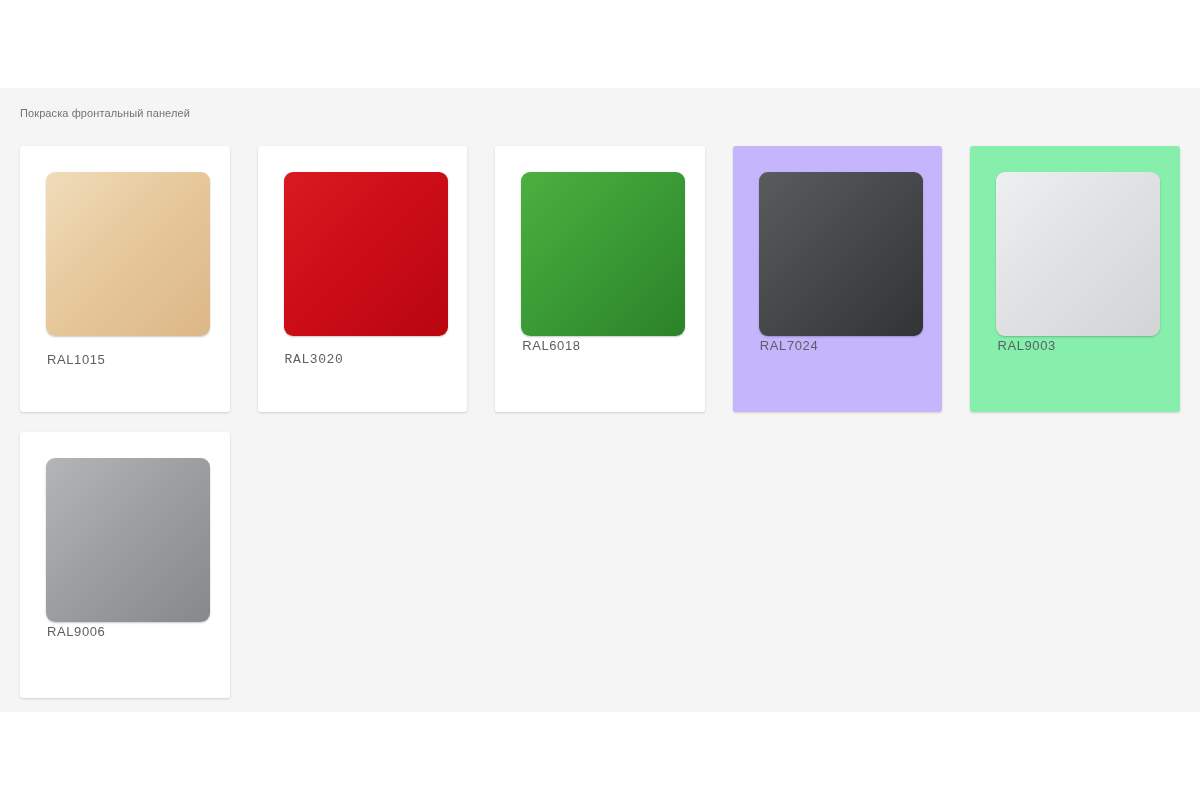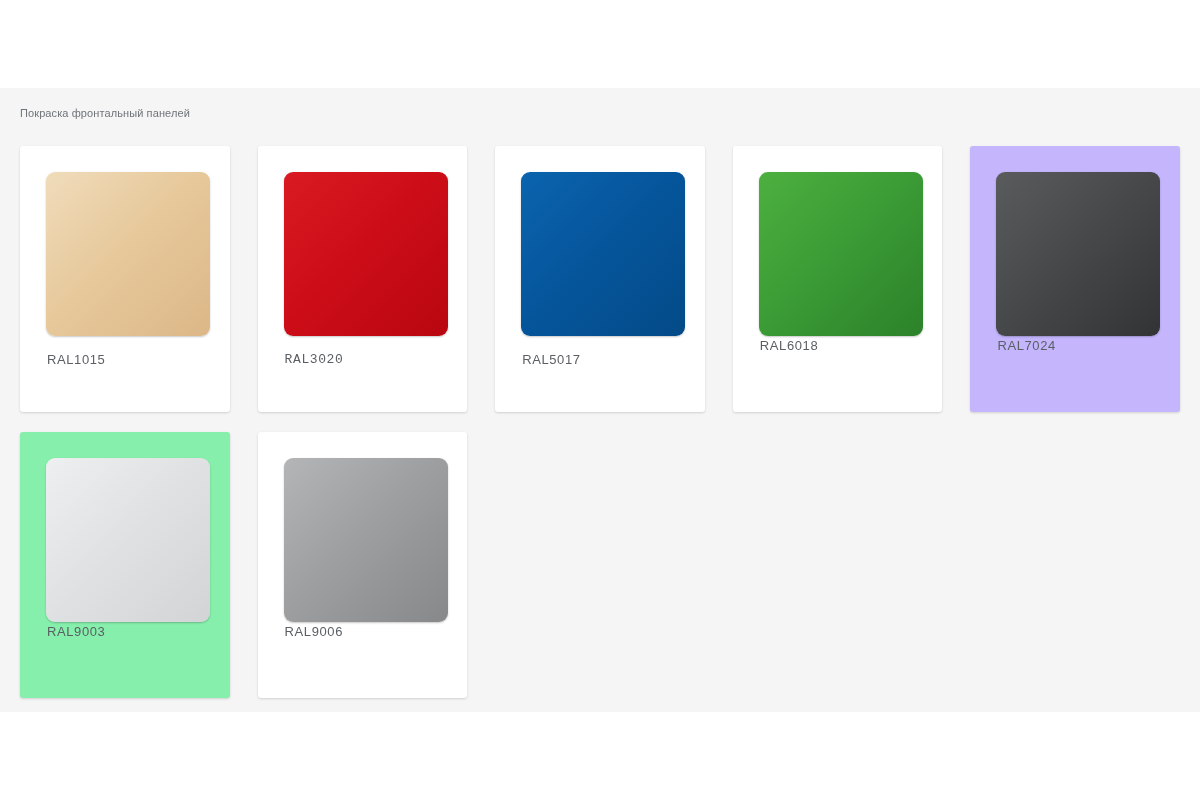--- a/index.html
+++ b/index.html
@@ -102,24 +102,20 @@
       <div class="card-label" style="color: rgb(90, 95, 100);">RAL1015</div>
     </div>
 
 
 
     <div class="card" style="background: rgb(255, 255, 255); font-family: Liberation Mono, monospace;">
       <div class="swatch" style="background: linear-gradient(135deg, rgb(218, 26, 33) 0%, rgb(204, 13, 24) 48%, rgb(184, 6, 15) 100%);"></div>
       <div class="card-label" style="color: rgb(90, 95, 100);">RAL3020</div>
     </div>
 
-    <div class="card" style="background: rgb(255, 255, 255);">
-      <div class="swatch" style="background: linear-gradient(135deg, rgb(11, 100, 174) 0%, rgb(5, 85, 155) 48%, rgb(3, 74, 135) 100%);"></div>
-      <div class="card-label" style="color: rgb(90, 95, 100);">RAL5017</div>
-    </div>
 
     <div class="card row-2" style="background: rgb(255, 255, 255);">
       <div class="swatch" style="background: linear-gradient(135deg, rgb(76, 176, 63) 0%, rgb(59, 155, 53) 48%, rgb(44, 130, 41) 100%);"></div>
       <div class="card-label" style="color: rgb(90, 95, 100);">RAL6018</div>
     </div>
 
     <div class="card row-2" style="background: #c4b5fd;">
       <div class="swatch" style="background: linear-gradient(135deg, rgb(90, 91, 93) 0%, rgb(71, 72, 74) 48%, rgb(50, 51, 52) 100%);"></div>
       <div class="card-label" style="color: rgb(90, 95, 100);">RAL7024</div>
     </div>

